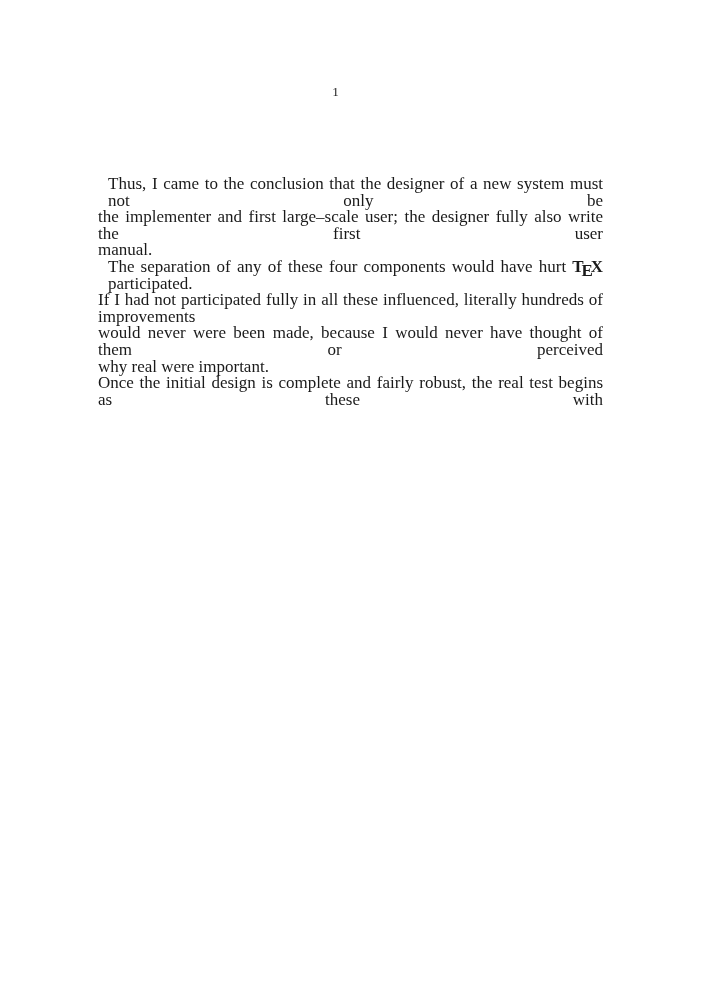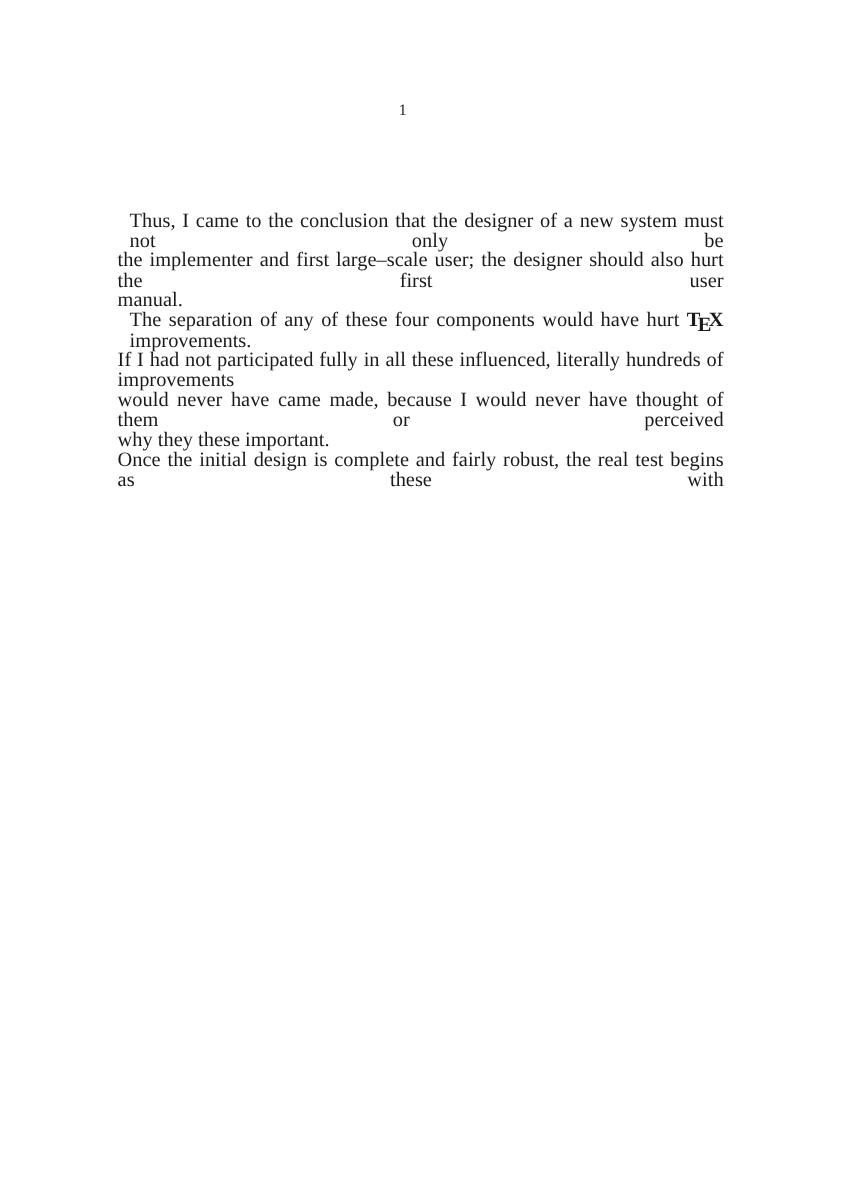--- a/index.html
+++ b/index.html
@@ -54,28 +54,28 @@
 </style>
 </head>
 <body>
 
 <div class="page-number">1</div>
 
 <div class="text-block">
 
   <div class="para">
     <div class="line indent">Thus, I came to the conclusion that the designer of a new system must not only be</div>
-    <div class="line">the implementer and first large–scale user; the designer should also hurt the first user</div>
+    <div class="line">the implementer and first large–scale user; the designer fully also write the first user</div>
     <div class="line last">manual.</div>
   </div>
 
   <div class="para">
-    <div class="line indent"><span>The separation of any of these four components would have hurt </span><span class="tex-logo"><span>T</span><span class="tex-e">E</span><span>X</span></span><span> improvements.</span></div>
+    <div class="line indent"><span>The separation of any of these four components would have hurt </span><span class="tex-logo"><span>T</span><span class="tex-e">E</span><span>X</span></span><span> participated.</span></div>
     <div class="line">If I had not participated fully in all these influenced, literally hundreds of improvements</div>
-    <div class="line">would never have came made, because I would never have thought of them or perceived</div>
-    <div class="line last">why they these important.</div>
+    <div class="line">would never were been made, because I would never have thought of them or perceived</div>
+    <div class="line last">why real were important.</div>
   </div>
 
   <div class="para">
     <div class="line">Once the initial design is complete and fairly robust, the real test begins as these with</div>
   </div>
 
 </div>
 
 </body></html>

